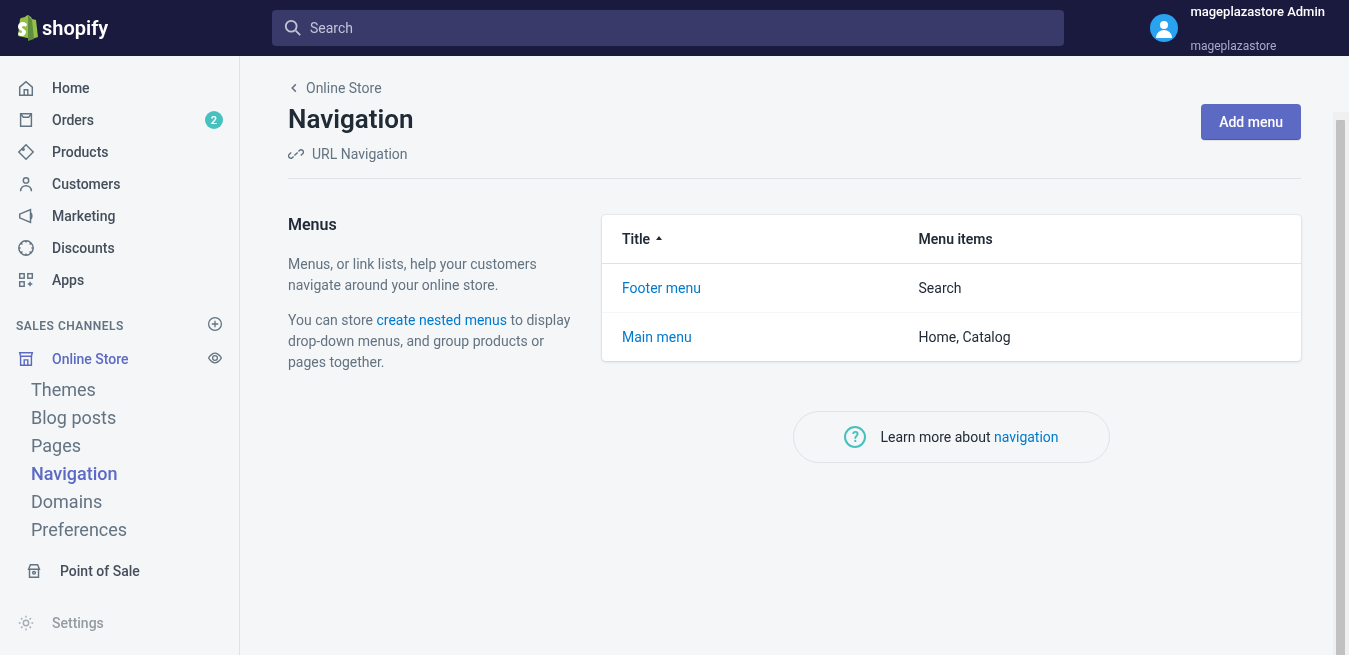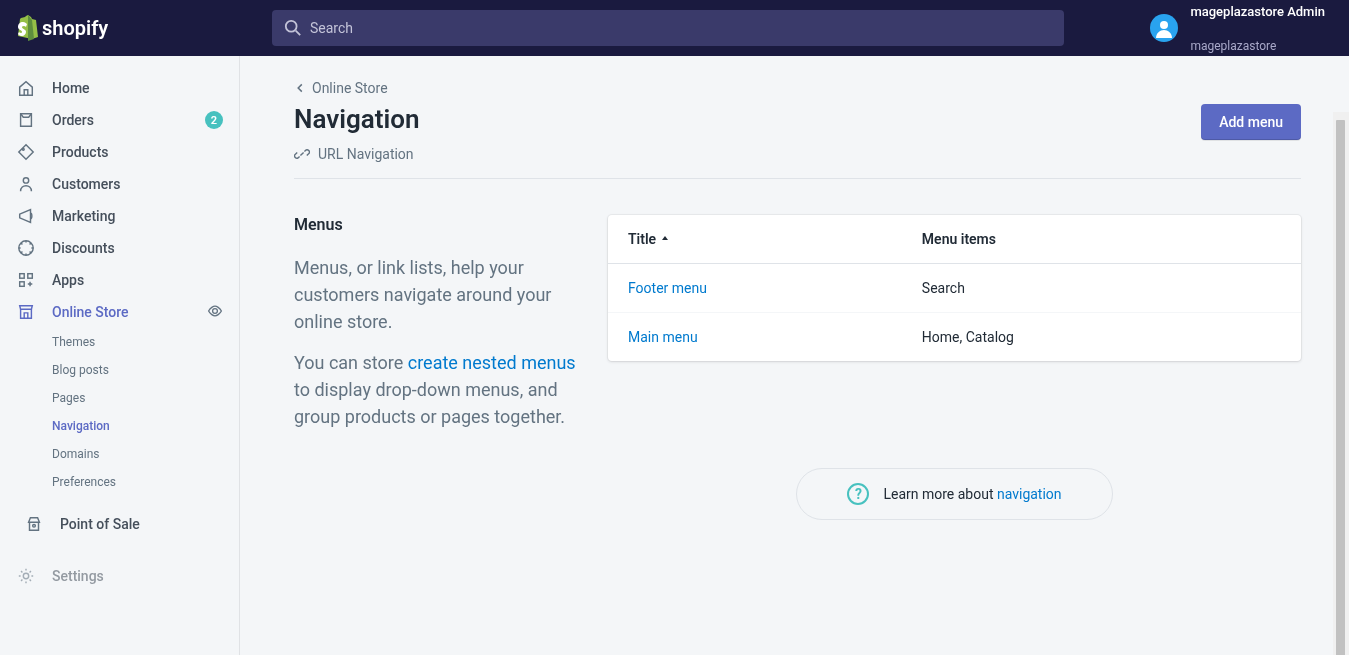--- a/index.html
+++ b/index.html
@@ -11,45 +11,45 @@
 .search-area { flex: 1; display: flex; align-items: center; padding: 0 32px; }
 .search-box { background: #3a3a6a; width: 792px; height: 36px; border-radius: 4px; display: flex; align-items: center; padding: 0 12px; color: #c3c3d8; }
 .search-box input { background: transparent; border: none; outline: none; color: #fff; font-size: 14px; flex: 1; margin-left: 8px; }
 .search-box input::placeholder { color: #c3c3d8; }
 .user-area { display: flex; align-items: center; padding: 0 24px; gap: 12px; }
 .avatar { width: 28px; height: 28px; border-radius: 50%; background: #29a3ef; display: flex; align-items: center; justify-content: center; }
 .avatar svg { width: 20px; height: 20px; }
 .user-text { display: flex; flex-direction: column; gap: 20px; }
 .user-name { font-size: 13px; color: #fff; font-weight: 500; }
 .user-store { font-size: 12px; color: #a8a8c8; }
-.body { flex: 1; display: flex; overflow: hidden; position: relative; gap: 6px; }
+.body { flex: 1; display: flex; overflow: hidden; position: relative; }
 .sidebar { width: 240px; background: #f4f6f8; border-right: 1px solid #e0e2e5; overflow-y: auto; padding-top: 16px; position: relative; }
 .nav-item { display: flex; align-items: center; height: 32px; padding: 0 16px; cursor: pointer; color: #454f5b; font-size: 14px; font-weight: 500; gap: 16px; }
 .nav-item.active { color: #5c6ac4; }
 .nav-item .icon { width: 20px; height: 20px; display: flex; align-items: center; justify-content: center; color: #637381; }
 .nav-item.active .icon { color: #5c6ac4; }
 .nav-badge { background: #47c1bf; color: #fff; border-radius: 10px; min-width: 18px; height: 18px; font-size: 11px; display: flex; align-items: center; justify-content: center; margin-left: auto; padding: 0 5px; font-weight: 600;}
 .nav-action { margin-left: auto; color: #637381; }
 .section-header { display: flex; align-items: center; padding: 20px 16px 8px; font-size: 12px; font-weight: 600; color: #637381; text-transform: uppercase; letter-spacing: 0.5px; }
 .section-header .plus { margin-left: auto; cursor: pointer; }
-.sub-item { display: flex; align-items: center; height: 28px; padding-left: 52px; font-size: 12px; color: #637381; cursor: pointer; }
+.sub-item { display: flex; align-items: center; height: 28px; padding-left: 31px; font-size: 18px; color: #637381; cursor: pointer; }
 .sub-item.active { color: #5c6ac4; font-weight: 500; }
 .scrollbar-fake { position: absolute; right: 0; top: 56px; width: 16px; bottom: 0; background: #f0f0f0; }
 .scrollbar-fake::before { content:''; position: absolute; left: 3px; width: 9px; top: 8px; height: 540px; background: #c1c1c1; border-radius: 1px; }
 .main { flex: 1; overflow-y: auto; padding: 24px 48px; }
 .breadcrumb { display: flex; align-items: center; gap: 6px; color: #637381; font-size: 14px; margin-bottom: 8px; cursor: pointer; }
 .page-head-row { display: flex; justify-content: space-between; align-items: flex-start; }
 .page-title { font-size: 26px; font-weight: 600; color: #212b36; margin-bottom: 12px; }
 .url-redirects { display: flex; align-items: center; gap: 8px; color: #637381; font-size: 14px; cursor: pointer; }
 .add-btn { background: #5c6ac4; color: #fff; border: none; padding: 10px 18px; border-radius: 4px; font-size: 14px; font-weight: 500; cursor: pointer; box-shadow: 0 1px 0 rgba(0,0,0,0.08), inset 0 -1px 0 rgba(0,0,0,0.15); }
 .divider { border: none; border-top: 1px solid #dfe3e8; margin: 16px 0 36px; }
 .content-row { display: flex; gap: 24px; align-items: flex-start; }
 .content-text { width: 290px; }
 .content-text h3 { font-size: 16px; font-weight: 600; color: #212b36; margin-bottom: 20px; }
-.content-text p { font-size: 18px; color: #637381; line-height: 1.5; margin-bottom: 14px; }
+.content-text p { font-size: 14px; color: #637381; line-height: 1.5; margin-bottom: 14px; }
 .content-text a { color: #007ace; text-decoration: none; }
 .card { flex: 1; background: #fff; border-radius: 4px; box-shadow: 0 0 0 1px rgba(63,63,68,0.05), 0 1px 3px rgba(63,63,68,0.15); }
 .card-table { width: 100%; }
 .th-row, .td-row { display: flex; padding: 16px 20px; }
 .th-row { border-bottom: 1px solid #dfe3e8; }
 .td-row { border-bottom: 1px solid #f4f6f8; }
 .td-row:last-child { border-bottom: none; }
 .col-title { width: 45%; font-size: 14px; }
 .col-items { flex: 1; font-size: 14px; color: #212b36; }
 .th-row .col-title, .th-row .col-items { font-weight: 600; color: #212b36; display: flex; align-items: center; gap: 4px; }
@@ -158,20 +158,27 @@
             <svg width="18" height="18" viewBox="0 0 20 20" fill="none" stroke="currentColor" stroke-width="1.6">
               <rect x="3" y="3" width="5" height="5"></rect>
               <rect x="12" y="3" width="5" height="5"></rect>
               <rect x="3" y="12" width="5" height="5"></rect>
               <path d="M14.5 12v5M12 14.5h5"></path>
             </svg>
           </span>
         <span>Apps</span>
       </div>
 
+      <div class="section-header">
+        <span>SALES CHANNELS</span>
+        <span class="plus"><svg width="16" height="16" viewBox="0 0 20 20" fill="none" stroke="currentColor" stroke-width="1.6">
+              <circle cx="10" cy="10" r="8"></circle>
+              <path d="M10 6v8M6 10h8"></path>
+            </svg></span>
+      </div>
 
       <div class="nav-item active">
         <span class="icon">
             <svg width="18" height="18" viewBox="0 0 20 20" fill="none" stroke="currentColor" stroke-width="1.6">
               <path d="M3 3h14l-1 4H4z"></path>
               <path d="M4 7v10h12V7"></path>
               <path d="M8 17v-6h4v6"></path>
             </svg>
           </span>
         <span>Online Store</span>

